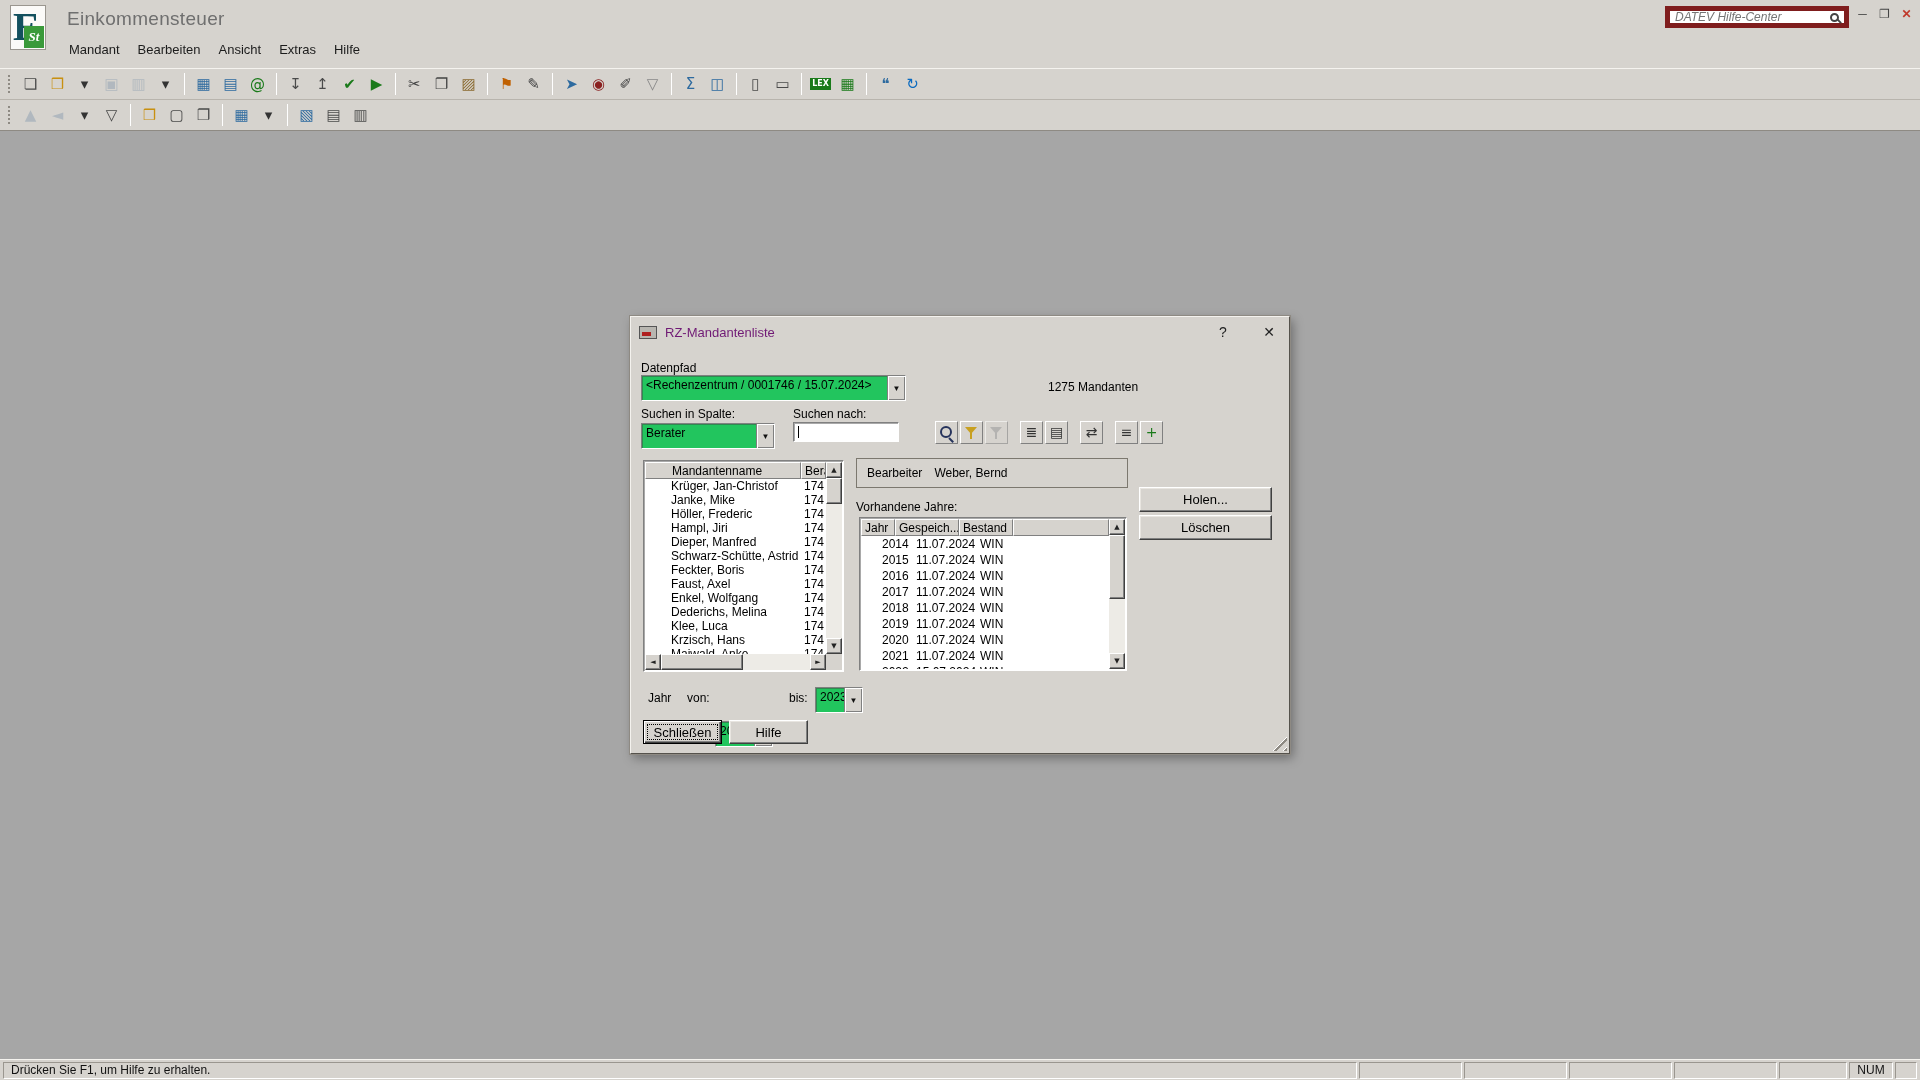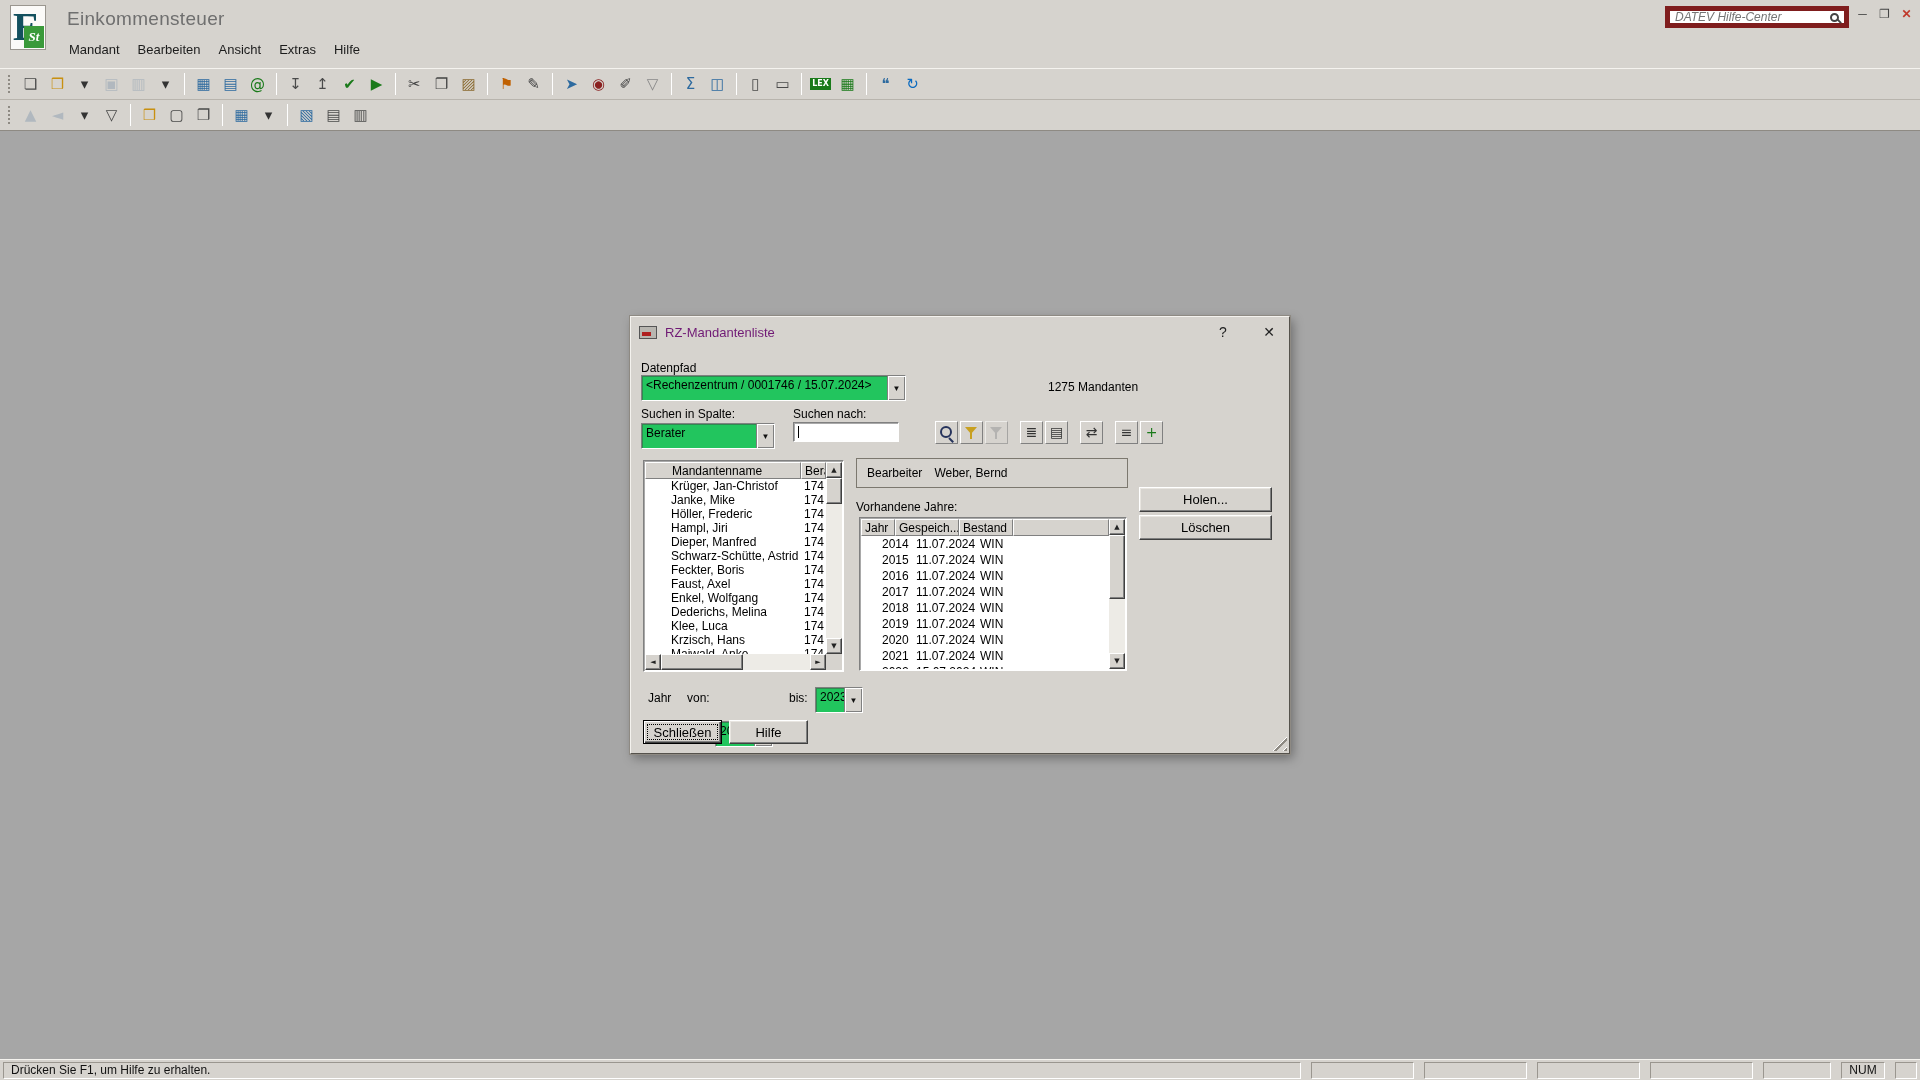--- a/index.html
+++ b/index.html
@@ -115,21 +115,21 @@
   .hilfe { left:98px; top:403px; width:79px; height:24px; }
 
   .jahr-lbl { left:17px; top:374px; }
   .von-lbl { left:56px; top:374px; }
   .bis-lbl { left:158px; top:374px; }
 
   .resize-grip { position:absolute; right:2px; bottom:2px; width:15px; height:15px; background:
      repeating-linear-gradient(135deg, transparent 0 4px, #fff 4px 5px, #8e8a83 5px 7px); clip-path:polygon(100% 0, 100% 100%, 0 100%); }
 
   
-  .statusbar { position:absolute; left:0; right:0; bottom:0; height:21px; background:#d6d3ce; border-top:1px solid #f5f3ef; display:flex; align-items:center; gap:10px; padding:2px 3px; }
+  .statusbar { position:absolute; left:0; right:0; bottom:0; height:21px; background:#d6d3ce; border-top:1px solid #f5f3ef; display:flex; align-items:center; gap:2px; padding:2px 3px; }
   .sb-panel { height:17px; border:1px solid; border-color:#9a968f #ffffff #ffffff #9a968f; display:flex; align-items:center; padding:0 7px; font-size:12px; color:#111; white-space:nowrap; overflow:hidden; }
   .sb-text { flex:1; }
   .sb-w1 { width:103px; } .sb-w2 { width:68px; }
   .sb-num { width:44px; justify-content:center; }
   .sb-end { width:22px; }
 </style>
 </head>
 <body>
 
 <div class="app">

